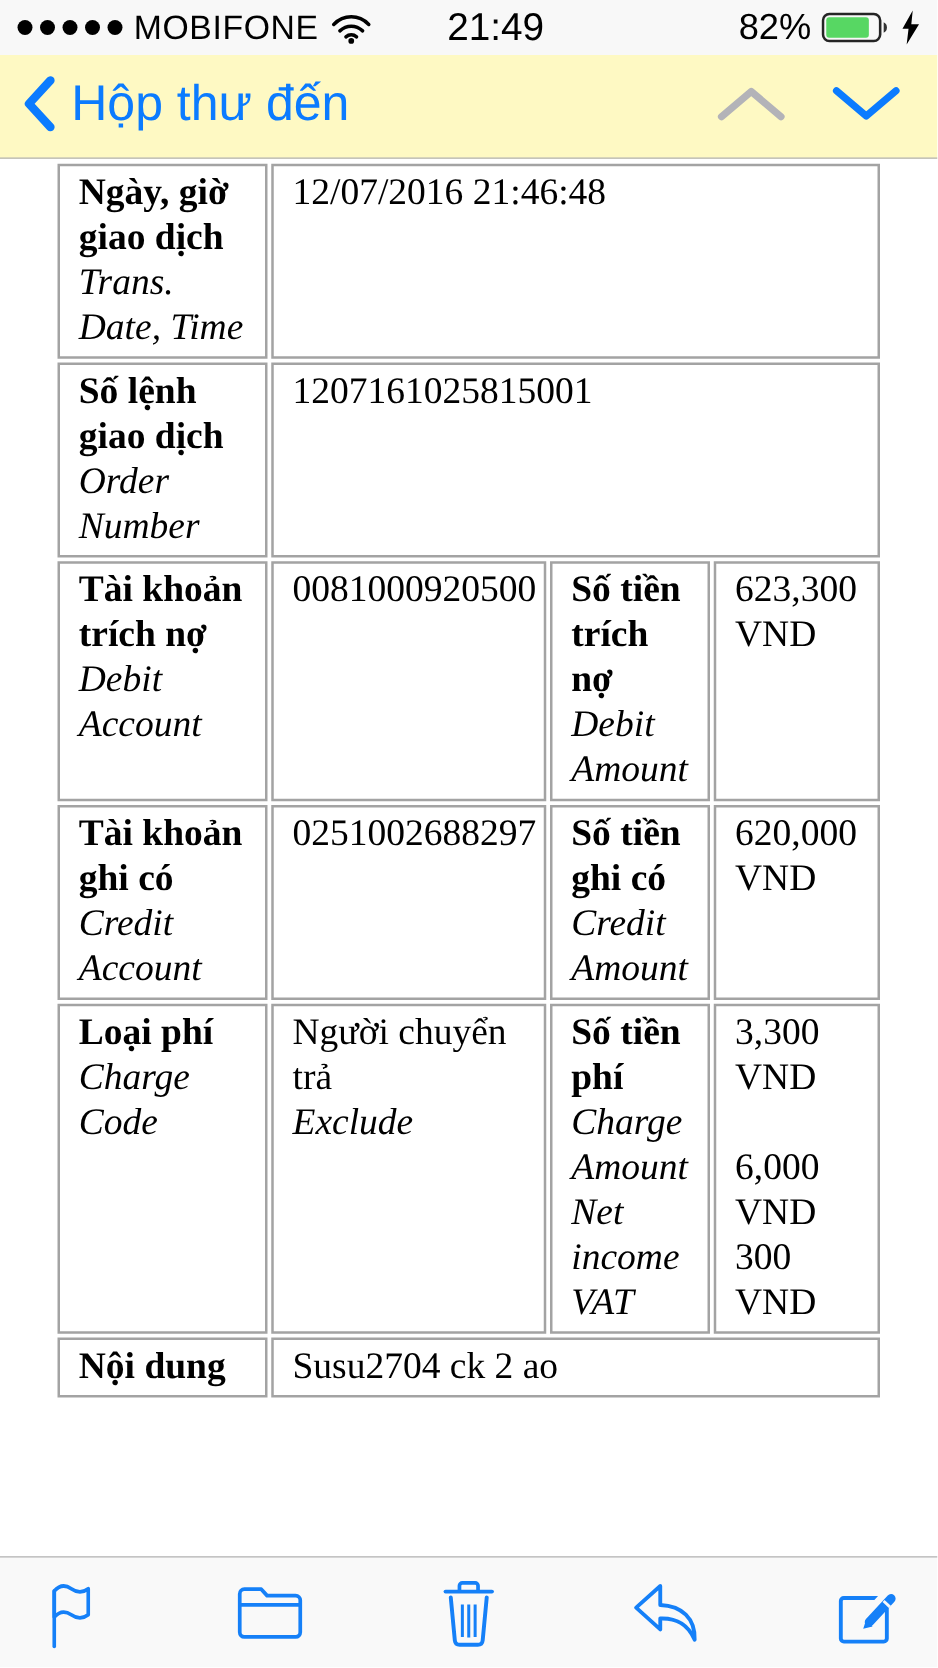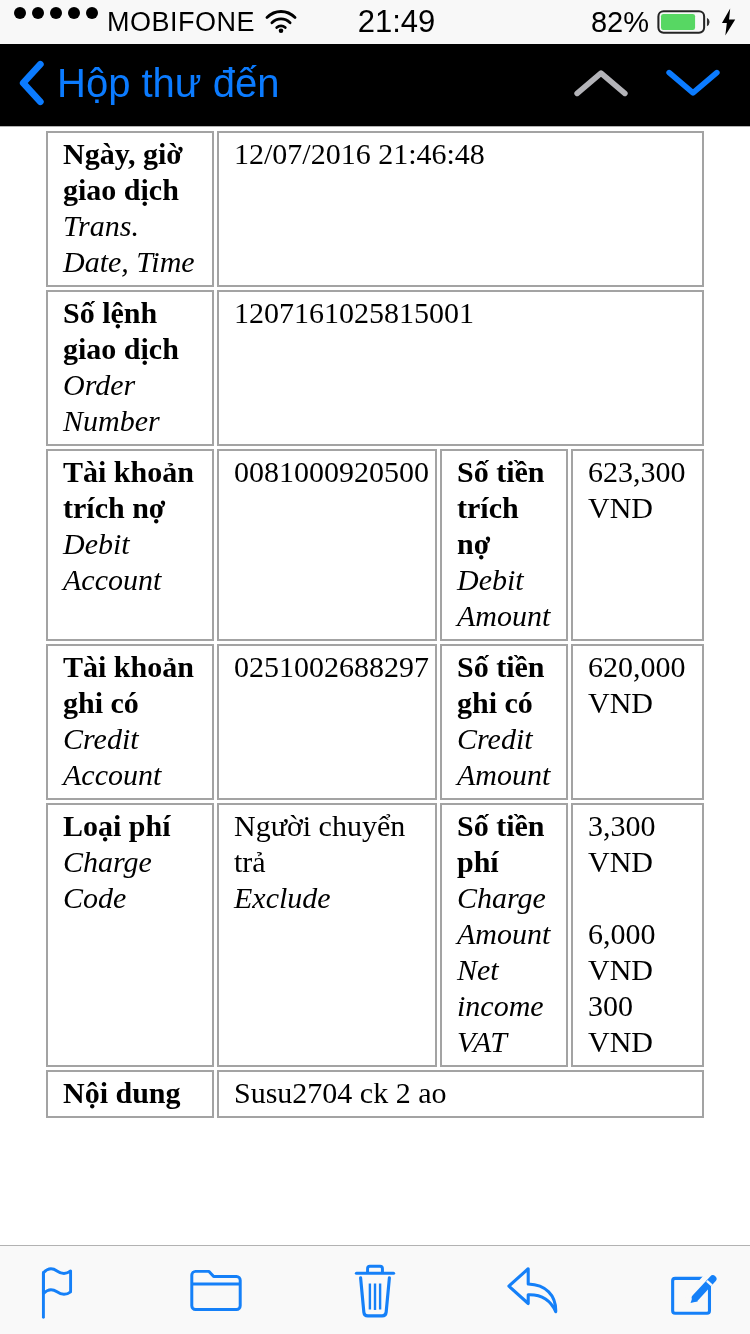--- a/index.html
+++ b/index.html
@@ -3,31 +3,31 @@
 <meta charset="utf-8">
 <style>
   * { margin:0; padding:0; box-sizing:border-box; }
   html,body { width:750px; height:1334px; background:#fff; overflow:hidden;
               font-family:"Liberation Sans","DejaVu Sans",sans-serif; }
   .phone { position:relative; width:750px; height:1334px; background:#fff; }
 
   
   .status-bar { position:absolute; top:0; left:0; width:750px; height:44px;
                 background:#f8f8f8; display:flex; align-items:center; padding:0 14px; z-index:5; }
-  .sb-left { display:flex; align-items:flex-start; gap:9px; }
+  .sb-left { display:flex; align-items:center; gap:9px; }
   .dots { display:flex; gap:6px; align-items:center; }
   .dot { width:12px; height:12px; border-radius:50%; background:#000; }
   .carrier { font-size:27px; color:#000; letter-spacing:.5px; }
   .sb-time { position:absolute; left:0; right:0; text-align:center; font-size:31px; color:#000;margin-left:43px; }
   .sb-right { margin-left:auto; display:flex; align-items:center; gap:8px; z-index:2; }
   .batt-pct { font-size:29px; color:#000; }
 
   
   .nav-bar { position:absolute; top:44px; left:0; width:750px; height:83px;
-             background:#000000; border-bottom:1px solid #b2b2b2;
+             background:#fef9c3; border-bottom:1px solid #b2b2b2;
              display:flex; align-items:center; padding:0 28px 4px 18px; z-index:5;text-align:center; }
   .back-btn { display:flex; align-items:center; gap:12px; cursor:pointer; }
   .back-label { font-size:40px; color:#0b7bff; }
   .nav-right { margin-left:auto; display:flex; align-items:center; gap:34px; }
 
   
   .content { position:absolute; top:128px; left:0; width:750px; height:1117px;
              background:#fff; overflow:hidden; }
   table.tx { border-collapse:separate; border-spacing:3px; table-layout:fixed;
              margin-left:43px; width:664px;

